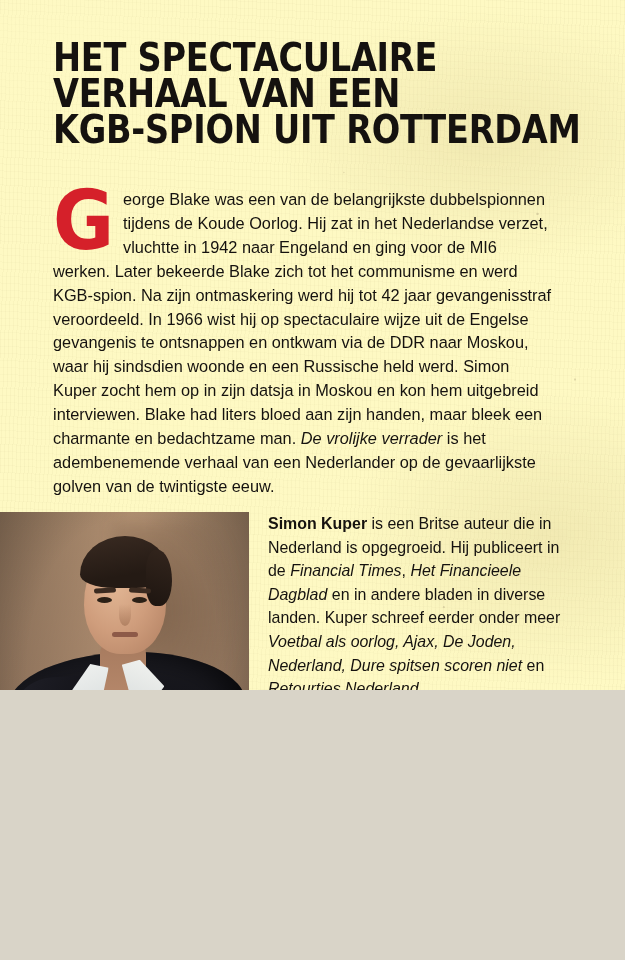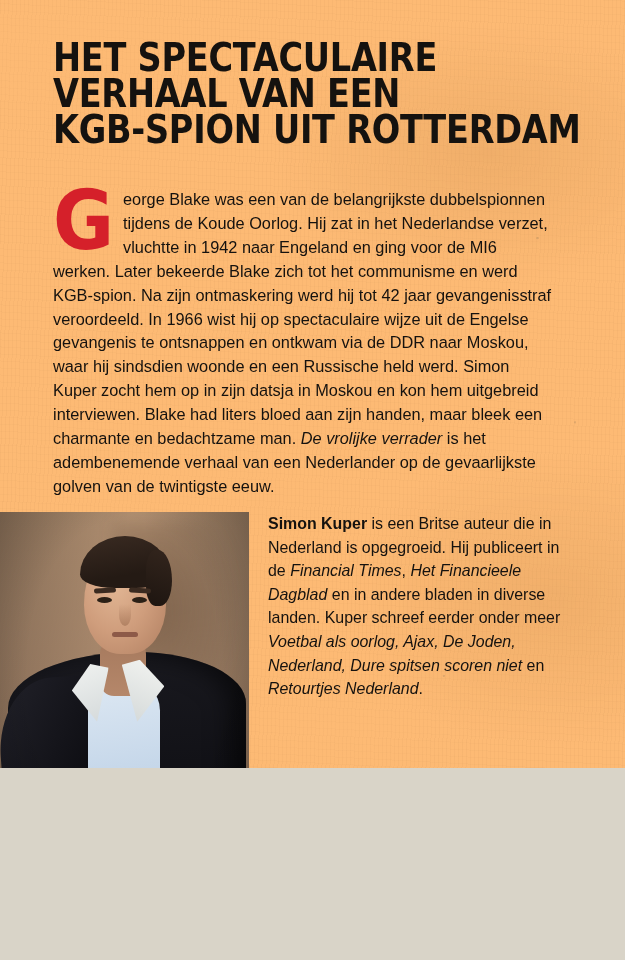--- a/index.html
+++ b/index.html
@@ -3,23 +3,23 @@
 <meta charset="utf-8">
 <style>
   html, body {
     margin: 0;
     padding: 0;
     background: #d9d4c8;
   }
   .cover {
     position: relative;
     width: 625px;
-    height: 768px;
+    height: 690px;
     overflow: hidden;
-    background-color: #fdba74;
+    background-color: #fef9c3;
     font-family: "Liberation Sans", sans-serif;
     color: #141210;
   }
   
   .paper-texture {
     position: absolute;
     inset: 0;
     pointer-events: none;
     background-image:
       radial-gradient(ellipse 220px 120px at 12% 8%, rgba(255,255,255,0.55), rgba(255,255,255,0) 70%),

